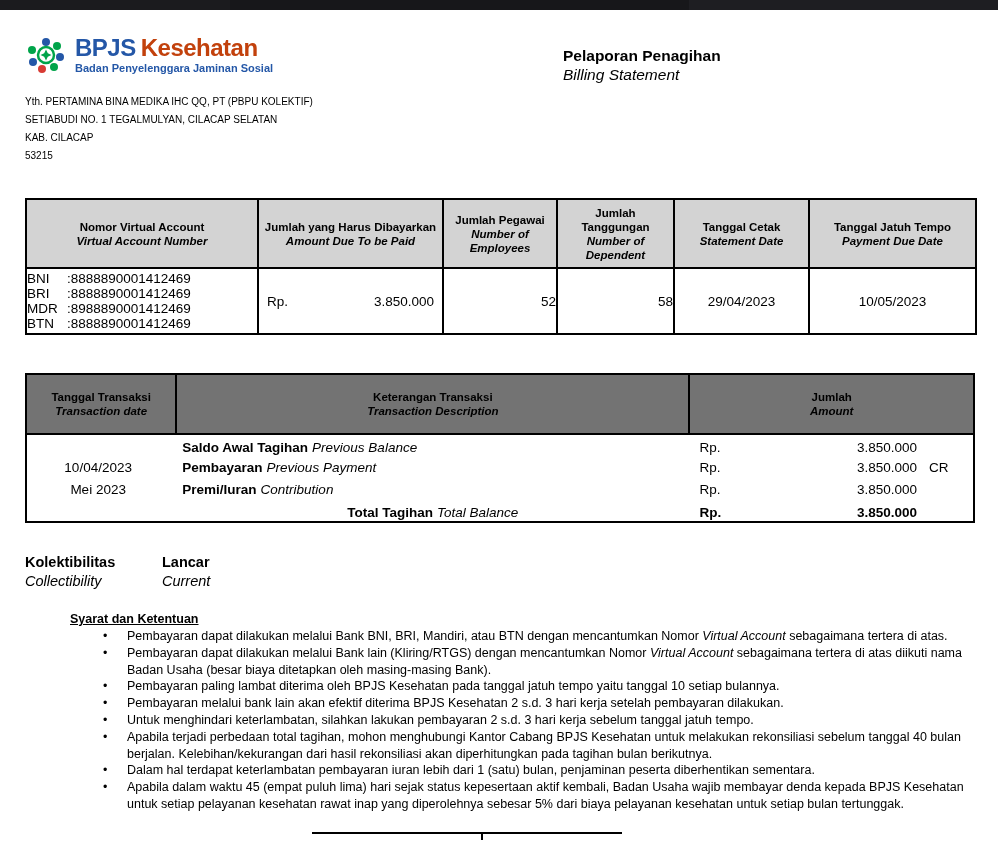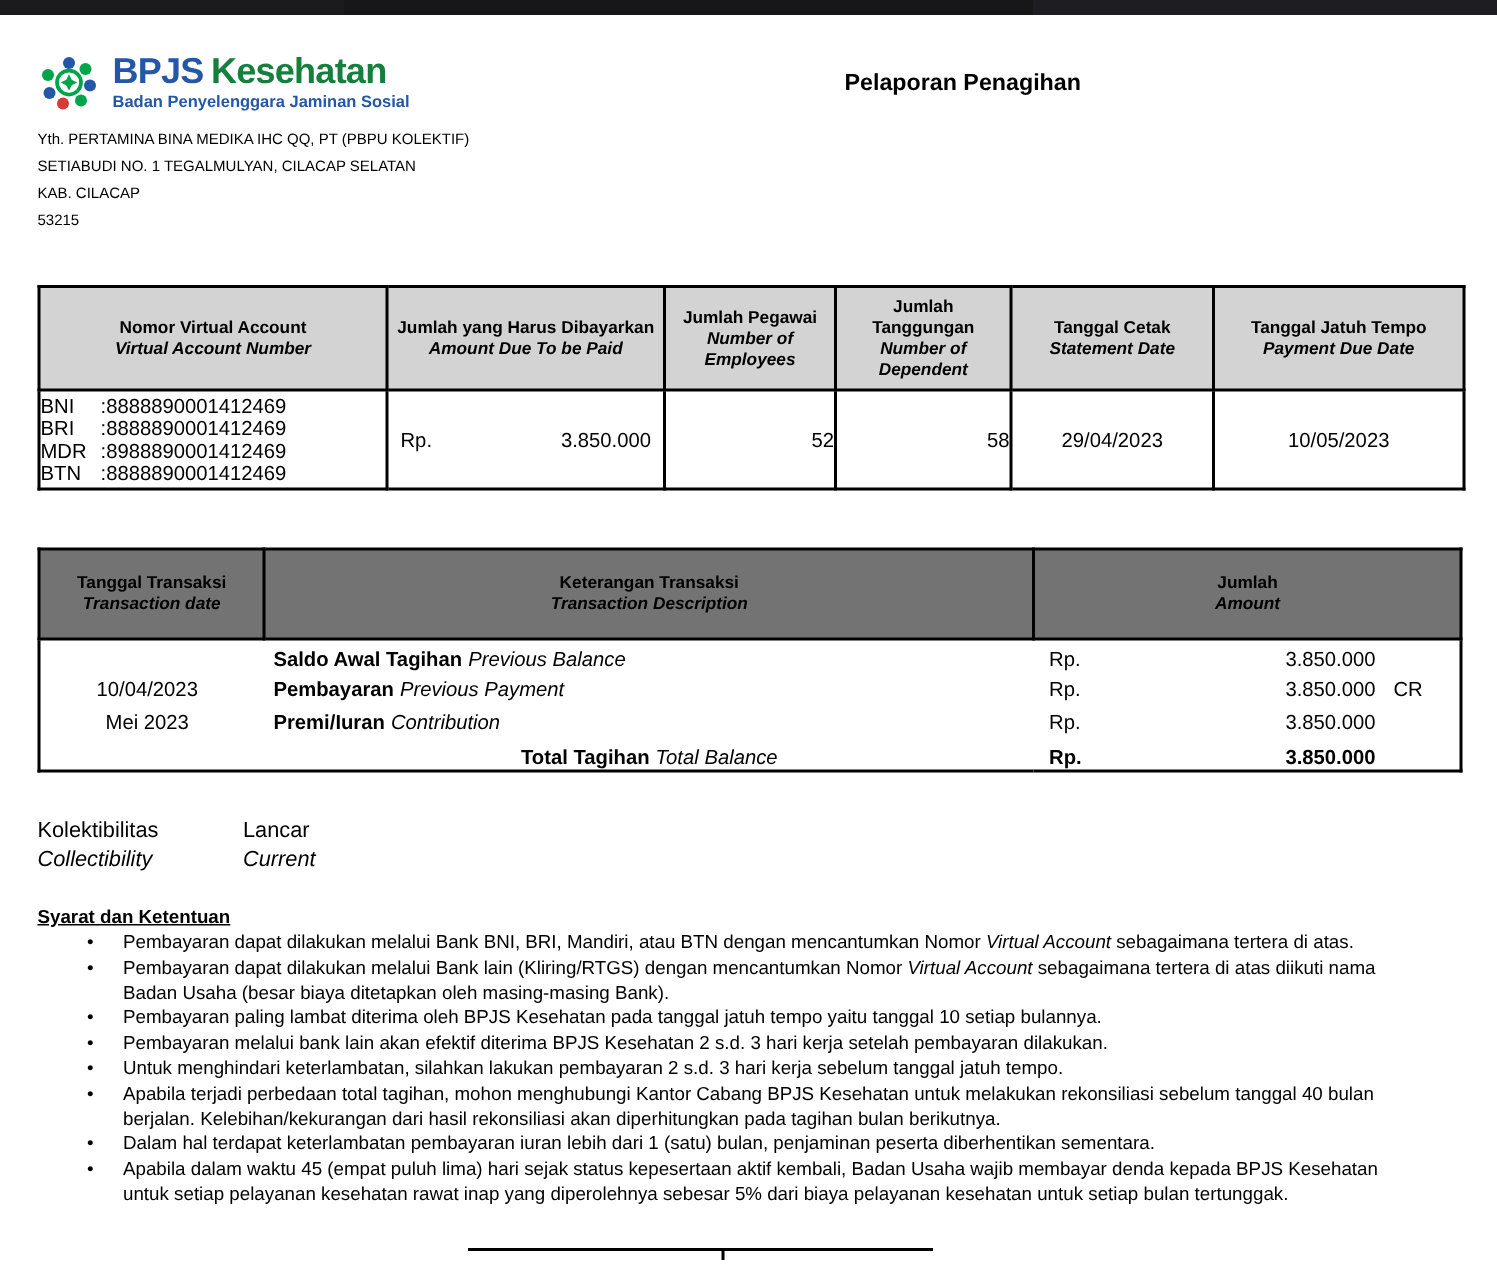--- a/index.html
+++ b/index.html
@@ -10,21 +10,21 @@
              background:linear-gradient(90deg,#1b1b1e 0%,#1b1b1e 23%,#17171a 23%,#17171a 69%,#1e1e22 69%,#1e1e22 100%); }
   .content { position:absolute; top:10px; left:0; width:998px; padding:0 23px 0 25px; }
 
   
   .header-row { display:flex; align-items:flex-start; margin-top:24px; }
   .logo { display:flex; align-items:flex-start; }
   .logo-emblem { width:42px; height:42px; margin-right:8px; }
   .logo-text { padding-top:2px; }
   .logo-line { font-size:24px; font-weight:bold; letter-spacing:-0.5px; line-height:24px; }
   .logo-bpjs { color:#2457a7; }
-  .logo-kes { color:#15803d; margin-left:5px; }
+  .logo-kes { color:#c2410c; margin-left:5px; }
   .logo-tagline { font-size:11px; font-weight:bold; color:#2457a7; margin-top:2px; }
   .doc-title { margin-left:auto; width:412px; padding-top:12px; }
   .doc-title-id { font-size:15.5px; font-weight:bold; line-height:19px; }
   .doc-title-en { font-size:15.5px; font-style:italic; line-height:19px; }
 
   
   .recipient { margin-top:9px; font-size:10px; line-height:18px; }
 
   
   table { border-collapse:collapse; table-layout:fixed; }
@@ -56,25 +56,25 @@
   .td-amt .val { flex:1; text-align:right; }
   .td-amt .cr { width:56px; padding-left:12px; }
   .total-row td { border-top:3px solid #000; height:30px; font-size:13.5px; }
   .total-label { text-align:center; }
   .total-label .desc-id, .total-row .rp, .total-row .val { font-weight:bold; }
 
   
   .collect { margin-top:30px; font-size:14.5px; line-height:19px; }
   .collect .row { display:flex; }
   .collect .c1 { width:137px; }
-  .collect .bold { font-weight:normal; }
+  .collect .bold { font-weight:bold; }
   .collect .ital { font-style:italic; }
 
   
-  .terms { margin-top:21px; }
+  .terms { margin-top:21px;margin-left:45px; }
   .terms-heading { font-size:12.5px; font-weight:bold; text-decoration:underline; }
   .terms-list { list-style:none; margin-top:2px; width:922px; }
   .terms-list li { position:relative; padding-left:57px; font-size:12.5px; line-height:16.8px; }
   .terms-list li .marker { position:absolute; left:33px; top:0; }
   .terms-list .it { font-style:italic; }
 
   
   .cutoff { position:absolute; top:832px; left:312px; width:310px; height:15px; border-top:2px solid #000; }
   .cutoff .tick { position:absolute; left:169px; top:0; width:2px; height:6px; background:#000; }
 </style>
@@ -101,20 +101,21 @@
         </svg>
         <div class="logo-text">
           <div class="logo-line">
             <span class="logo-bpjs">BPJS</span><span class="logo-kes">Kesehatan</span>
           </div>
           <div class="logo-tagline">Badan Penyelenggara Jaminan Sosial</div>
         </div>
       </div>
       <div class="doc-title">
         <div class="doc-title-id">Pelaporan Penagihan</div>
+        <div class="doc-title-en">Billing Statement</div>
       </div>
     </div>
 
     <div class="recipient">
         <div>Yth. PERTAMINA BINA MEDIKA IHC QQ, PT (PBPU KOLEKTIF)</div>
         <div>SETIABUDI NO. 1 TEGALMULYAN, CILACAP SELATAN</div>
         <div>KAB. CILACAP</div>
         <div>53215</div>
       </div>
 

